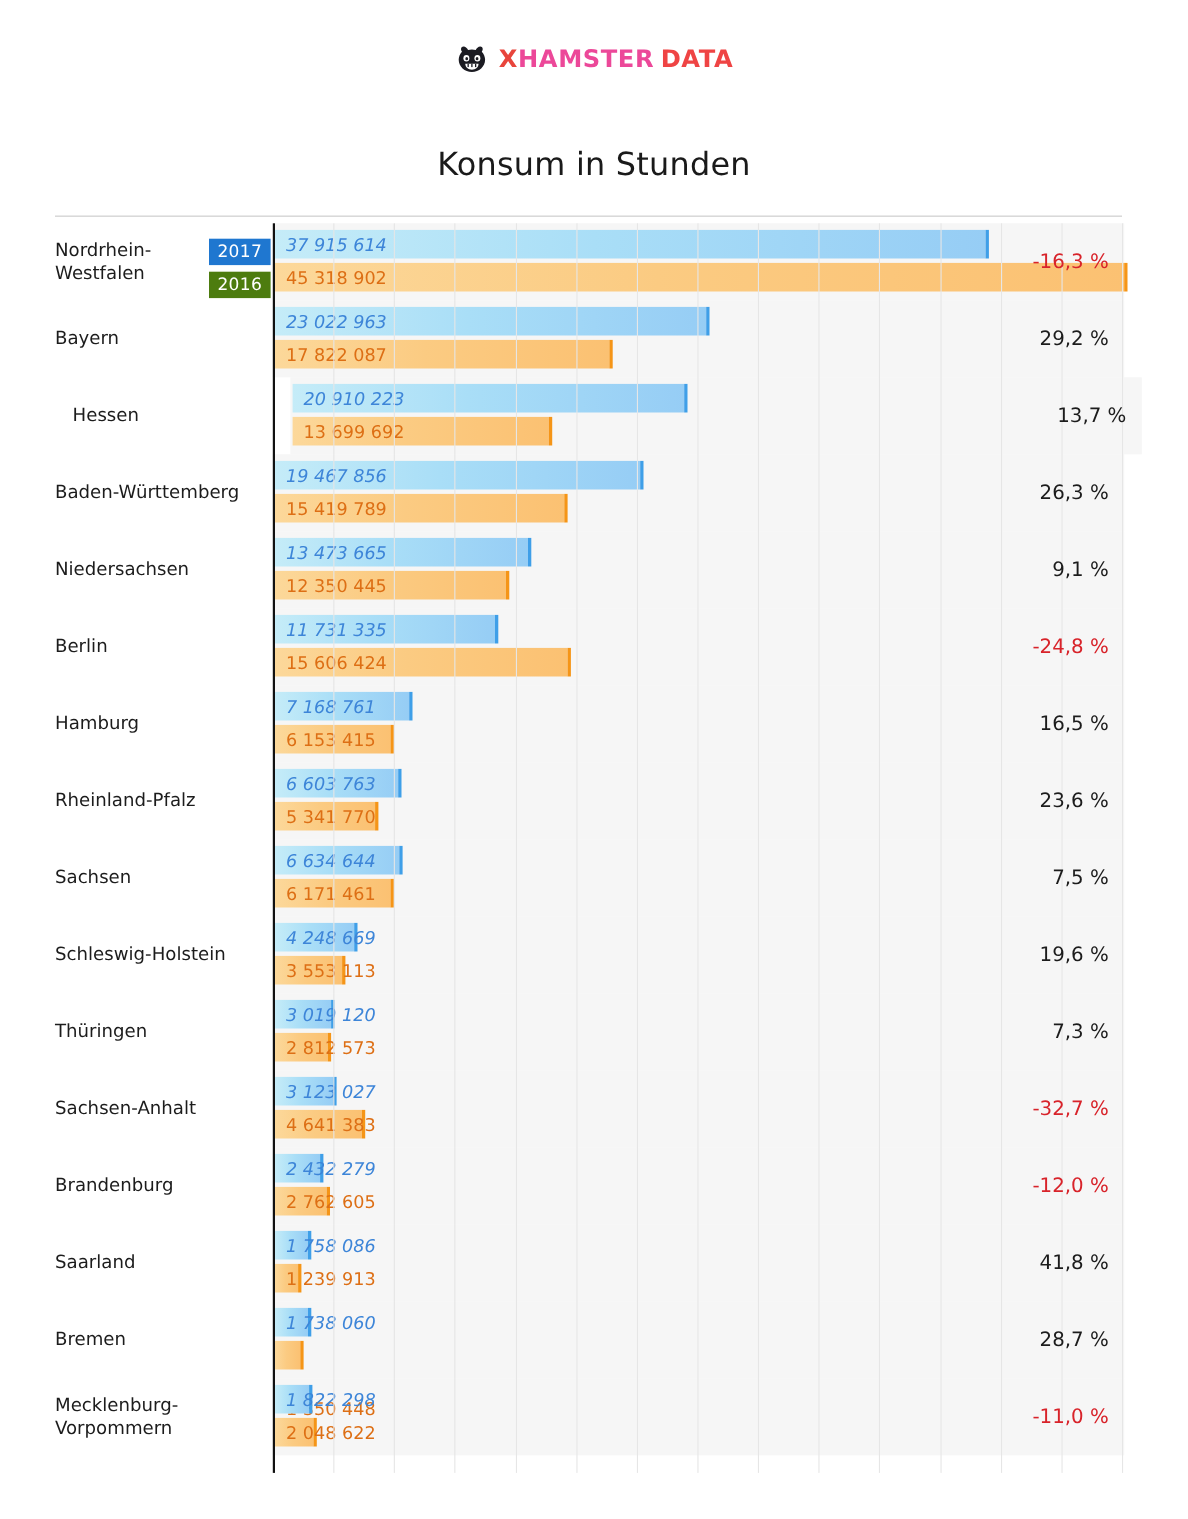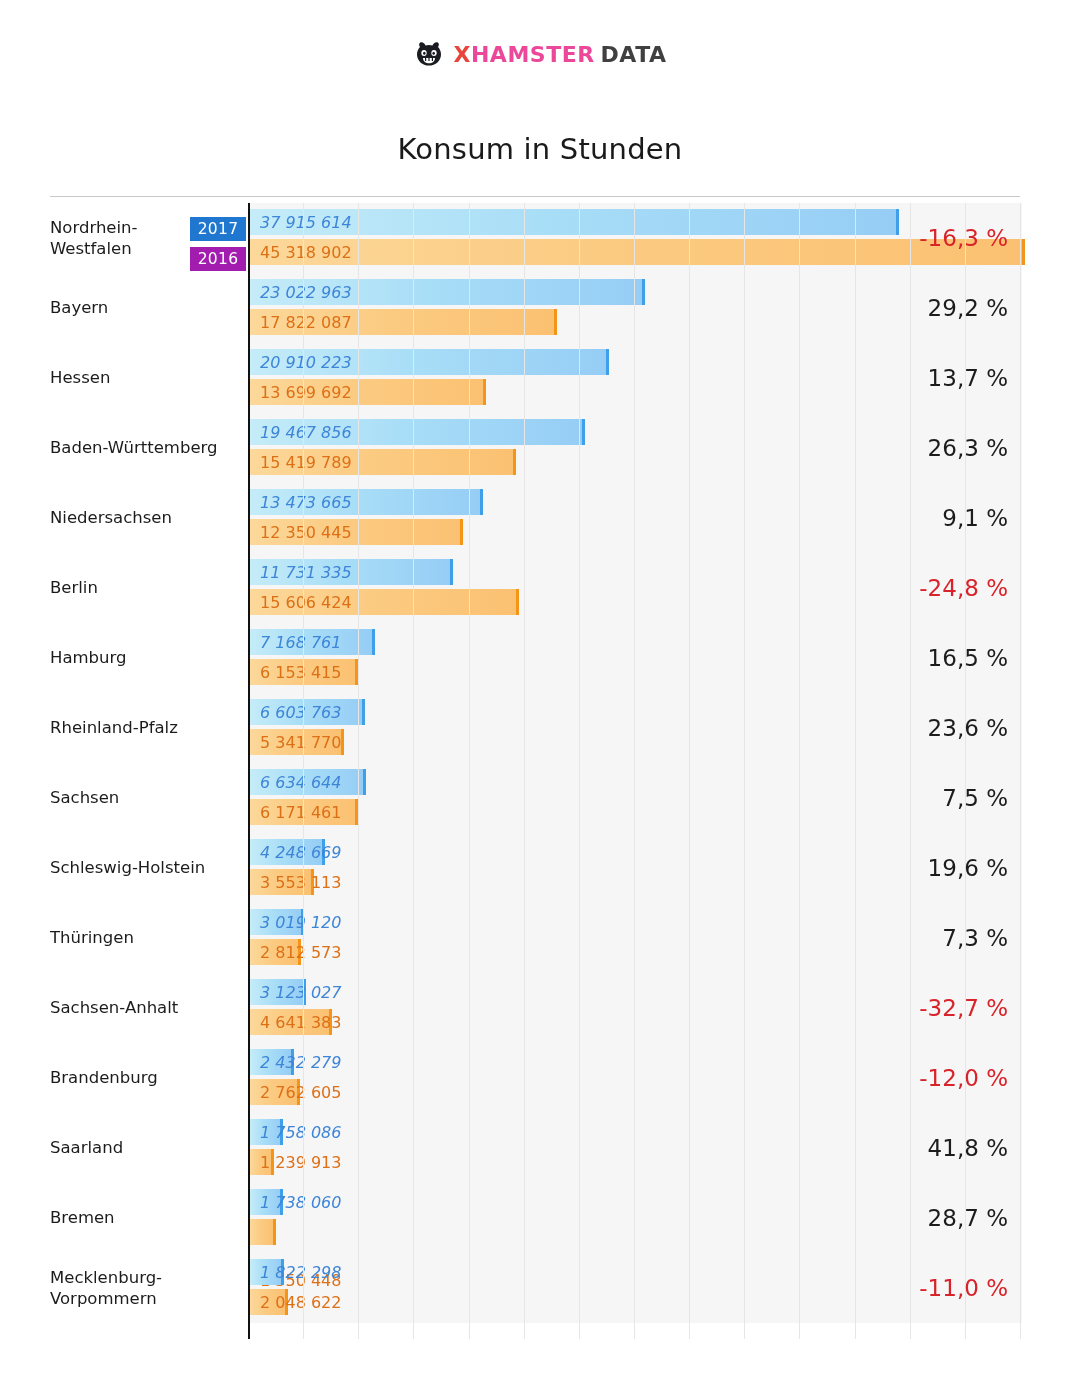--- a/index.html
+++ b/index.html
@@ -34,21 +34,21 @@
   }
   .logo-text {
     font-size: 22px;
     font-weight: bold;
     letter-spacing: 0.5px;
     line-height: 1;
     white-space: nowrap;
   }
   .logo-x { color: #e8453c; }
   .logo-hamster { color: #ec4899; }
-  .logo-data { color: #404040; margin-left: 6px; }
+  .logo-data { color: #ef4444; margin-left: 6px; }
 
   
   .chart-title {
     text-align: center;
     font-size: 29px;
     color: #1a1a1a;
     font-weight: 400;
     margin: 22px 0 0 0;
     letter-spacing: 0.2px;
   }
@@ -186,21 +186,21 @@
 
   
   .pct {
     position: absolute;
     right: 14px;
     top: 0;
     height: 70px;
     display: flex;
     align-items: center;
     justify-content: flex-end;
-    font-size: 23px;
+    font-size: 18px;
     color: #1c1c1c;
     z-index: 5;
   }
   .pct.neg { color: #d8232a; }
 
   
   .legend {
     position: absolute;
     left: 140px;
     top: 7px;
@@ -213,21 +213,21 @@
     width: 56px;
     height: 24px;
     display: flex;
     align-items: center;
     justify-content: center;
     color: #ffffff;
     font-size: 15.5px;
     letter-spacing: 0.3px;
   }
   .legend-badge.y2017 { top: 7px;  background: #1f77d0; }
-  .legend-badge.y2016 { top: 37px; background: #a21caf; }
+  .legend-badge.y2016 { top: 37px; background: #4d7c0f; }
 </style>
 </head>
 <body>
 
 <div class="logo-bar">
   <div class="logo">
     <span class="logo-mark">
       <svg viewBox="0 0 64 64" width="32" height="32" aria-hidden="true">
         <g fill="#1b1b22">
           <path d="M14 16c-3.2-4.4-1.6-9.6 2.6-9.6 4 0 7.2 3.4 8.4 6.6C27.2 12.4 29.6 12 32 12s4.8.4 7 1c1.2-3.2 4.4-6.6 8.4-6.6 4.2 0 5.8 5.2 2.6 9.6 3.8 4 6 9.2 6 14.8C56 43.2 45.2 53 32 53S8 43.2 8 30.8c0-5.6 2.2-10.8 6-14.8z"></path>
@@ -299,21 +299,21 @@
               <div class="bar blue" style="width: 392px;"></div>
               <div class="bar-value blue" style="left: 10px;">23 022 963</div>
             </div>
             <div class="barline bottom">
               <div class="bar orange" style="width: 304px;"></div>
               <div class="bar-value orange" style="left: 10px;">17 822 087</div>
             </div>
           </div>
           <div class="pct">29,2 %</div>
         </div>
-        <div class="row" style="top: 140px;">
+        <div class="row" style="top: 140px; margin-left: 16px;">
           <div class="row-bg"></div>
           <div class="cat-label">Hessen</div>
           <div class="bars">
             <div class="barline top">
               <div class="bar blue" style="width: 356px;"></div>
               <div class="bar-value blue" style="left: 10px;">20 910 223</div>
             </div>
             <div class="barline bottom">
               <div class="bar orange" style="width: 233px;"></div>
               <div class="bar-value orange" style="left: 10px;">13 699 692</div>

